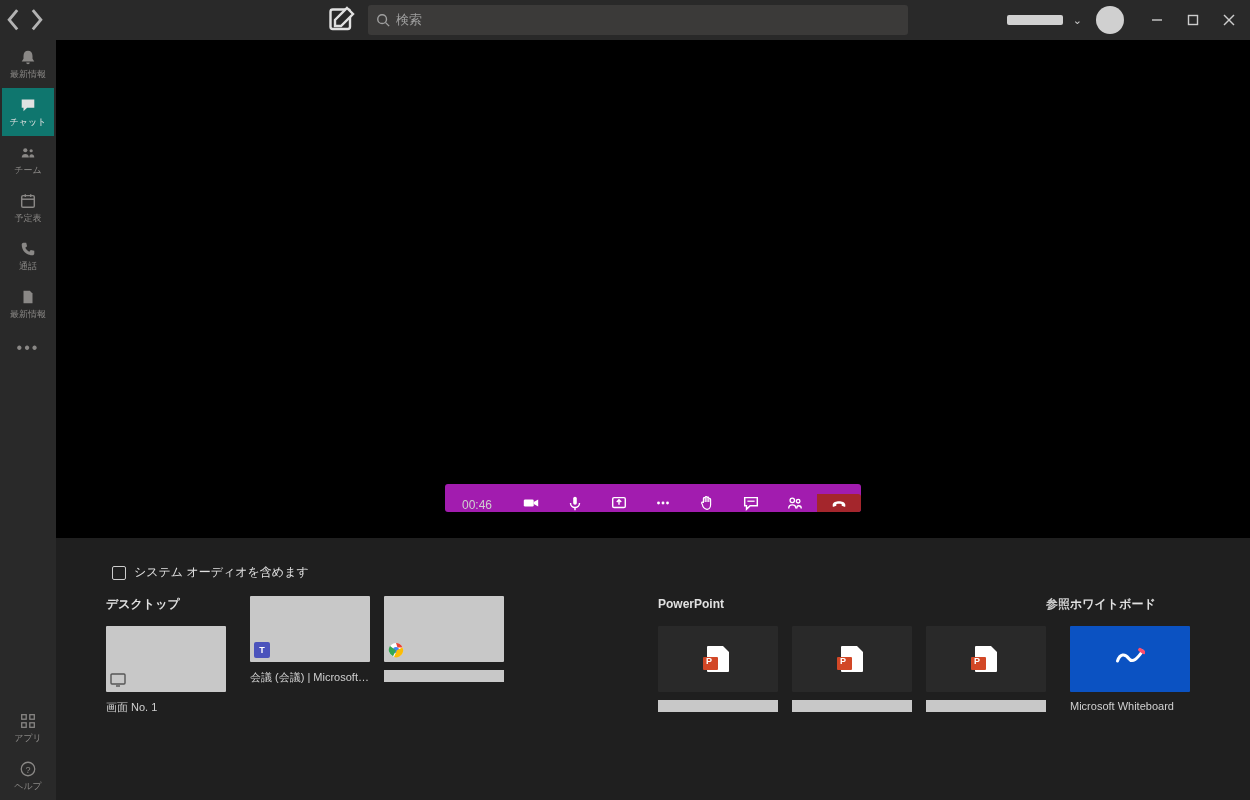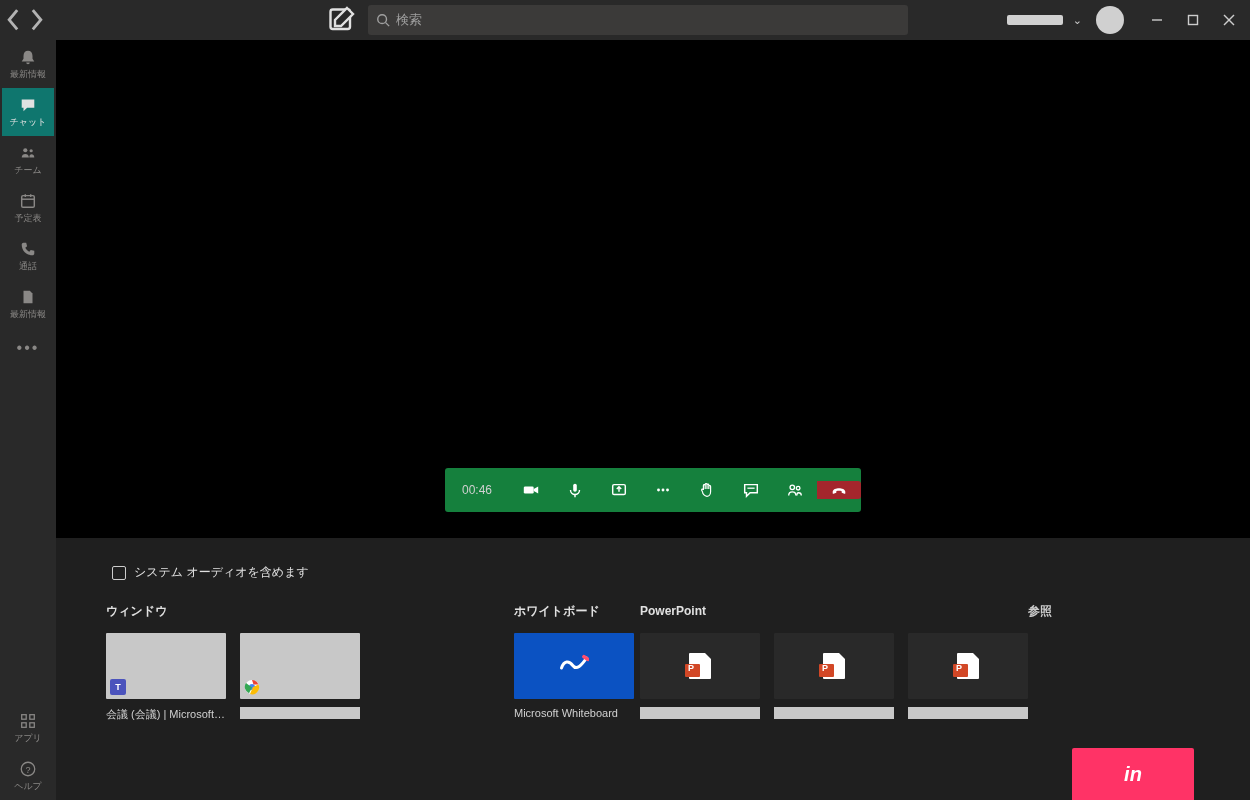--- a/index.html
+++ b/index.html
@@ -78,41 +78,41 @@
   .ellipsis{color:#8a8886;font-size:16px;letter-spacing:2px;height:40px;display:flex;align-items:center;cursor:pointer;}
   
   .stage {
     position:absolute;left:56px;right:0;top:40px;height:498px;
     background:#000;
     display:flex;align-items:flex-end;justify-content:center;
     padding-bottom:26px;
   }
   .toolbar {
     display:flex;
-    background:#15803d;
+    background:#a21caf;
     border-radius:3px;
-    height:44px;
+    height:28px;
     box-shadow:0 4px 14px rgba(0,0,0,0.5);
-    align-items:center;
+    align-items:flex-end;
   }
   .tool-btn{
     width:44px;display:flex;align-items:center;justify-content:center;
     color:#fff;cursor:pointer;
   }
   .tool-btn.timer{width:64px;font-size:12px;color:#d0d0d0;cursor:default;}
   .tool-btn.hangup{background:#a4262c;border-radius:0 3px 3px 0;width:44px;}
   .tool-btn svg{width:18px;height:18px;}
   
   .tray {
     position:absolute;left:56px;right:0;top:538px;bottom:0;
     background:#1f1f1f;
     padding:26px 50px 0 50px;
     color:#e1e1e1;
   }
-  .audio-row{display:flex;align-items:center;gap:8px;font-size:12px;margin-bottom:22px;margin-left:6px;}
+  .audio-row{display:flex;align-items:center;gap:8px;font-size:12px;margin-bottom:15px;margin-left:6px;}
   .chk{width:14px;height:14px;border:1.5px solid #ccc;border-radius:2px;}
   .columns{display:flex;gap:0px;}
   .col{display:flex;flex-direction:column;}
   .col-head{font-size:12px;font-weight:600;margin-bottom:14px;height:16px;display:flex;align-items:center;}
   .col-desktop{width:144px;}
   .col-window{width:408px;}
   .col-ppt{width:412px;}
   .col-wb{width:126px;}
   .ppt-head{display:flex;justify-content:space-between;align-items:center;}
   .browse{font-size:12px;color:#ccc;cursor:pointer;}
@@ -330,23 +330,38 @@
 </div>
 
 <div class="tray">
   <div class="audio-row">
     <div class="chk"></div>
     <span>システム オーディオを含めます</span>
   </div>
 
   <div class="columns">
 
+    <div class="col col-desktop">
+      <div class="col-head">デスクトップ</div>
+      <div class="thumbs">
+        <div class="thumb">
+          <div class="tbox">
+            <div class="appicon">
+              <svg viewBox="0 0 16 16">
+                  <rect x="1" y="2" width="14" height="10" rx="1" stroke="#555" stroke-width="1.4" fill="none"></rect>
+                  <line x1="6" y1="14" x2="10" y2="14" stroke="#555" stroke-width="1.4"></line>
+                </svg>
+            </div>
+          </div>
+          <div class="tlabel">画面 No. 1</div>
+        </div>
+      </div>
+    </div>
 
     <div class="col col-window">
-      <div class="col-head">ウィンドウ</div>
       <div class="thumbs">
         <div class="thumb">
           <div class="tbox">
             <div class="appicon" style="background:#4b53bc;border-radius:2px;">
               <span style="color:#fff;font-size:9px;font-weight:bold;">T</span>
             </div>
           </div>
           <div class="tlabel">会議 (会議) | Microsoft Te...</div>
         </div>
         <div class="thumb">
@@ -359,73 +374,70 @@
                   <path d="M2 4 A7 7 0 0 0 5 14.3 L8 8.5 Z" fill="#34a853"></path>
                   <path d="M14.5 5.5 A7 7 0 0 1 6 15 L9 8 Z" fill="#fbbc05"></path>
                 </svg>
             </div>
           </div>
           <div class="tlabel redacted"></div>
         </div>
       </div>
     </div>
 
+    <div class="col col-ppt">
+      <div class="col-head ppt-head">
+        <span>PowerPoint</span>
+        <span class="browse">参照</span>
+      </div>
+      <div class="thumbs">
+        <div class="thumb">
+          <div class="tbox dark">
+              <div class="ppt-file-icon">
+                <div class="page"></div>
+                <div class="fold"></div>
+                <div class="badge"></div>
+              </div>
+            </div>
+          <div class="tlabel redacted"></div>
+        </div>
+        <div class="thumb">
+          <div class="tbox dark">
+              <div class="ppt-file-icon">
+                <div class="page"></div>
+                <div class="fold"></div>
+                <div class="badge"></div>
+              </div>
+            </div>
+          <div class="tlabel redacted"></div>
+        </div>
+        <div class="thumb">
+          <div class="tbox dark">
+              <div class="ppt-file-icon">
+                <div class="page"></div>
+                <div class="fold"></div>
+                <div class="badge"></div>
+              </div>
+            </div>
+          <div class="tlabel redacted"></div>
+        </div>
+      </div>
+    </div>
+
     <div class="col col-wb">
       <div class="col-head">ホワイトボード</div>
       <div class="thumbs">
         <div class="thumb">
           <div class="tbox blue">
             <span class="wb-icon">
               <svg viewBox="0 0 24 16" width="30" height="20">
                   <path d="M2 12 C4 6 8 6 11 10 C14 14 18 10 22 4" stroke="#fff" stroke-width="2.4" fill="none" stroke-linecap="round"></path>
                   <path d="M20 3 L23 5" stroke="#ff4d6d" stroke-width="3" stroke-linecap="round"></path>
                 </svg>
             </span>
           </div>
           <div class="tlabel">Microsoft Whiteboard</div>
         </div>
       </div>
     </div>
-
-    <div class="col col-ppt">
-      <div class="col-head ppt-head">
-        <span>PowerPoint</span>
-        <span class="browse">参照</span>
-      </div>
-      <div class="thumbs">
-        <div class="thumb">
-          <div class="tbox dark">
-              <div class="ppt-file-icon">
-                <div class="page"></div>
-                <div class="fold"></div>
-                <div class="badge"></div>
-              </div>
-            </div>
-          <div class="tlabel redacted"></div>
-        </div>
-        <div class="thumb">
-          <div class="tbox dark">
-              <div class="ppt-file-icon">
-                <div class="page"></div>
-                <div class="fold"></div>
-                <div class="badge"></div>
-              </div>
-            </div>
-          <div class="tlabel redacted"></div>
-        </div>
-        <div class="thumb">
-          <div class="tbox dark">
-              <div class="ppt-file-icon">
-                <div class="page"></div>
-                <div class="fold"></div>
-                <div class="badge"></div>
-              </div>
-            </div>
-          <div class="tlabel redacted"></div>
-        </div>
-      </div>
-    </div>
-  </div>
-
-  <div class="pink-card">
-    <span>in</span>
-  </div>
+  </div>
+
 </div>
 
 </body></html>

